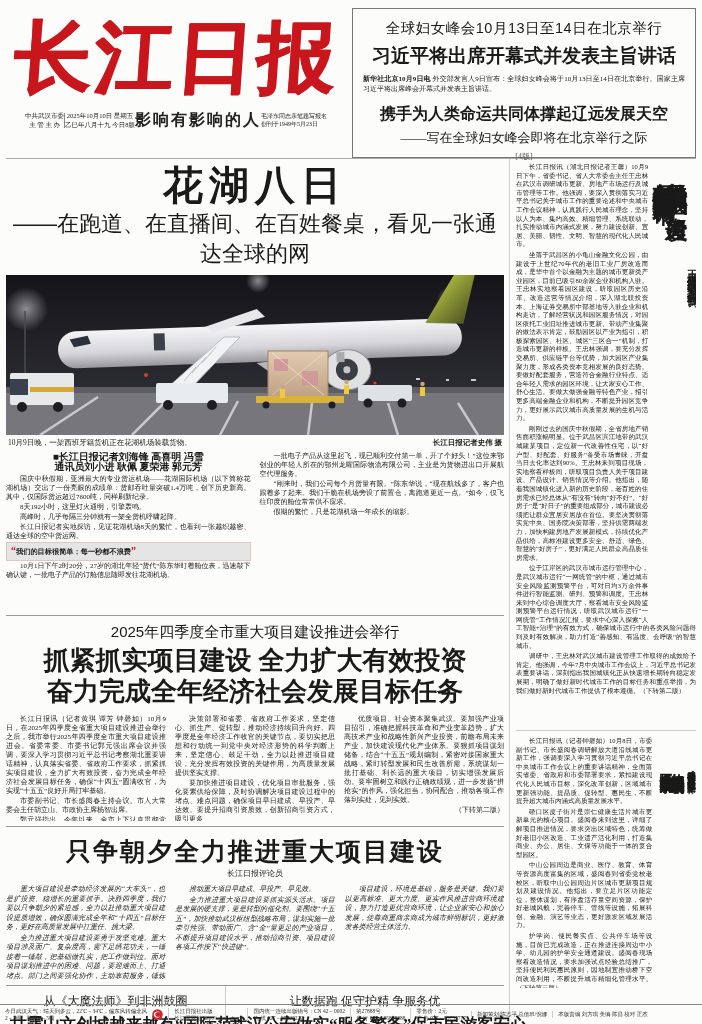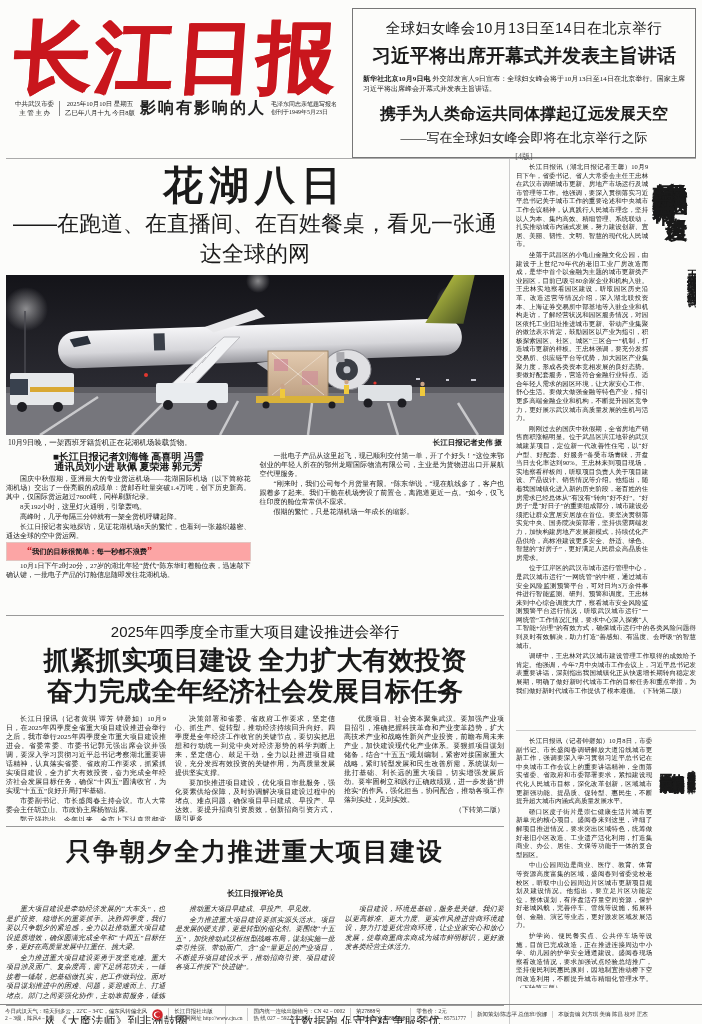--- a/index.html
+++ b/index.html
@@ -4,21 +4,21 @@
 <style>
   html,body{margin:0;padding:0;background:#e8e8e8;}
   .page{width:702px;height:1024px;position:relative;background:#fcfcfa;color:#1a1a1a;
         font-family:"Liberation Serif",serif;overflow:hidden;margin:0 auto;}
   
   .top{display:flex;padding:8px 6px 0 6px;height:158px;box-sizing:border-box;}
   .mast{width:340px;flex:none;}
   .mast-title{font-family:"DejaVu Serif",serif;font-weight:900;color:#c9161d;font-size:78px;
               line-height:1.05;letter-spacing:3px;text-align:center;transform:skewX(-4deg);
               text-shadow:1.5px 0 0 currentColor,0 1px 0 currentColor;margin-top:8px;white-space:nowrap;}
-  .mast-info{display:flex;align-items:center;justify-content:center;gap:5px;}
+  .mast-info{display:flex;align-items:center;justify-content:center;margin-top:12px;}
   .mast-cell{font-size:6.5px;line-height:9px;text-align:center;white-space:nowrap;}
   .vdiv{width:1px;height:15px;background:#888;flex:none;}
   .slogan{font-size:16px;font-weight:bold;letter-spacing:2px;white-space:nowrap;color:#222;}
   .founding{font-size:6px;line-height:8px;text-align:left;white-space:nowrap;}
   .top-box{flex:1;border:1px solid #777;margin-left:6px;padding:10px 10px 4px;text-align:center;box-sizing:border-box;}
   .tb-kicker{font-size:14.5px;letter-spacing:.5px;font-family:"Liberation Sans",sans-serif;font-weight:normal;}
   .tb-h1{font-family:"Liberation Sans",sans-serif;font-weight:bold;font-size:19px;margin-top:5px;white-space:nowrap;}
   .tb-body{font-size:7px;line-height:9.5px;text-align:justify;margin-top:6px;color:#222;}
   .tb-h2{font-family:"Liberation Sans",sans-serif;font-weight:bold;font-size:16px;margin-top:10px;white-space:nowrap;}
   .tb-sub{font-size:13px;margin-top:4px;}
@@ -32,33 +32,33 @@
            line-height:44px;margin:4px 0 0;letter-spacing:6px;}
   .lead-sub{text-align:center;font-family:"Liberation Sans",sans-serif;font-size:22px;margin-top:2px;letter-spacing:0;}
   .photo{width:498px;height:160px;margin-top:6px;}
   .photo svg{display:block;}
   .caption{display:flex;justify-content:space-between;font-size:7.5px;padding:3px 2px 2px;color:#222;}
   .caption-right{font-weight:bold;}
   .lead-cols{display:flex;gap:9px;height:158px;overflow:hidden;margin-top:2px;text-align:justify;}
   .lead-col{flex:1;font-size:7px;line-height:9px;min-width:0;}
   .lead-col p{margin:0 0 1px;text-indent:14px;}
   .byline{font-weight:bold;text-align:center;text-indent:0 !important;margin-bottom:3px !important;font-size:10px;line-height:10px;}
-  .quote-box{border:1px solid #e3c6c2;background:#fca5a5;padding:3px 20px;margin:3px 0;font-weight:bold;
+  .quote-box{border:1px solid #e3c6c2;background:#e5e5e5;padding:3px 4px;margin:3px 0;font-weight:bold;
              text-indent:0 !important;font-size:7.2px;}
   .qmark{color:#c9161d;font-size:10px;font-weight:900;}
   .turn{color:#222;}
   .mid{border-top:1px solid #999;margin-top:5px;padding-top:7px;}
   .mid-kicker{text-align:center;font-size:15px;font-family:"Liberation Sans",sans-serif;}
   .mid-h{text-align:center;font-family:"Liberation Sans",sans-serif;font-weight:bold;font-size:26px;line-height:31px;margin-top:3px;}
   .mid-cols{display:flex;gap:9px;height:106px;overflow:hidden;font-size:7px;line-height:9px;text-align:justify;margin-top:8px;}
   .mid-col{flex:1;min-width:0;}
   .mid-col p{margin:0 0 1px;text-indent:14px;}
   .edit{border-top:1px solid #999;margin-top:5px;padding-top:8px;}
   .edit-h{text-align:center;font-family:"Liberation Sans",sans-serif;font-weight:bold;font-size:25px;letter-spacing:2px;}
-  .edit-byline{text-align:center;font-size:8px;margin-top:20px;font-weight:bold;}
+  .edit-byline{text-align:center;font-size:8px;margin-top:0;font-weight:normal;}
   .edit-cols{display:flex;gap:10px;height:94px;overflow:hidden;font-size:7px;line-height:9.5px;
              font-style:italic;text-align:justify;margin-top:6px;color:#222;}
   .edit-col{flex:1;min-width:0;}
   .edit-col p{margin:0 0 1px;text-indent:14px;}
   .bottom-row{display:flex;border-top:1px solid #999;margin-top:6px;}
   .bbox{padding:7px 4px 2px;text-align:center;box-sizing:border-box;}
   .bbox-left{width:220px;flex:none;border-right:1px solid #ccc;}
   .bbox-right{flex:1;min-width:0;}
   .bbox-kicker{font-size:12px;font-family:"Liberation Sans",sans-serif;}
   .bbox-h{font-weight:bold;font-size:17px;margin-top:3px;letter-spacing:-.5px;white-space:nowrap;}

